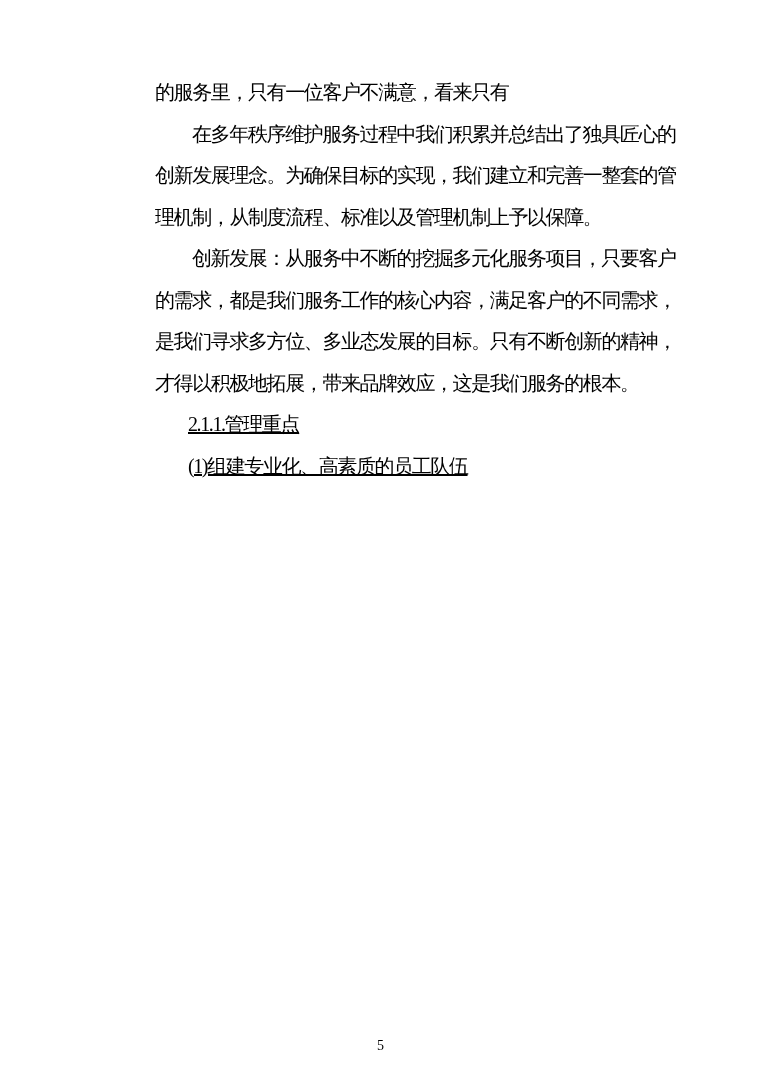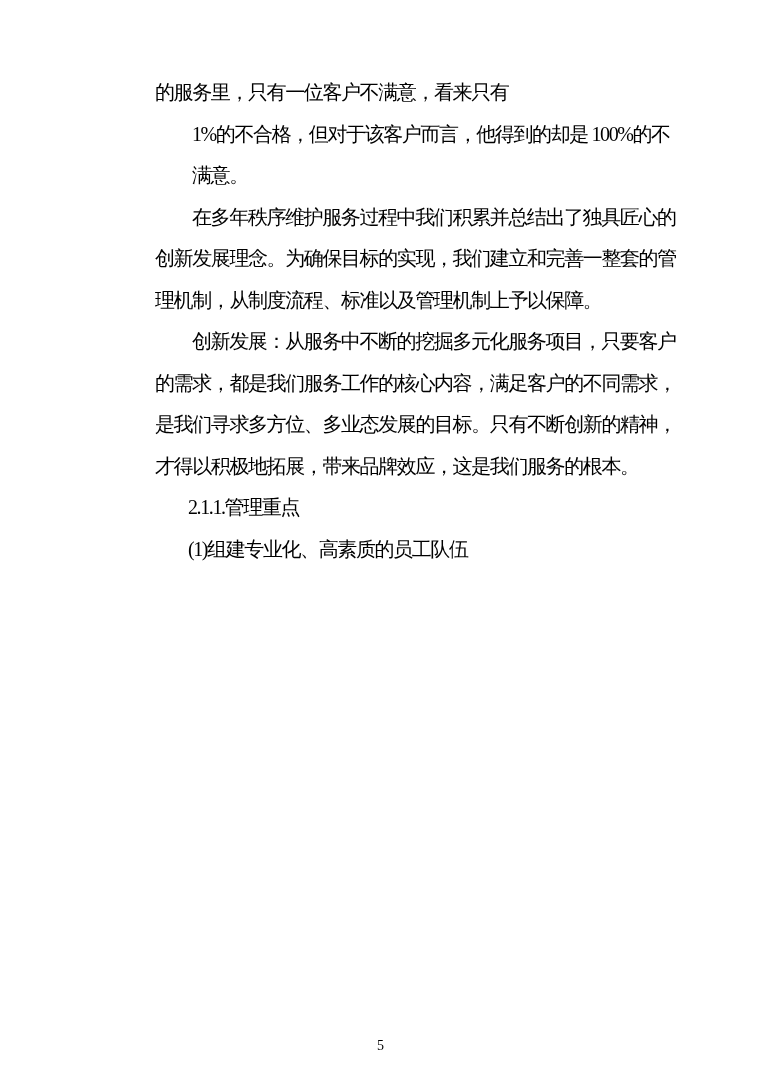--- a/index.html
+++ b/index.html
@@ -27,21 +27,21 @@
     margin: 0;
     white-space: pre;          
     font-size: 20px;
     line-height: 41.5px;
     letter-spacing: -1.4px;
     font-weight: 400;
   }
   .s-flush  { text-indent: 0; }
   .s-block  { padding-left: 37px; }
   .s-indent { text-indent: 37px; }
-  .s-sub    { text-indent: 33px; }
+  .s-sub    { text-indent: 33px; text-decoration: underline; }
   .s-heading {
     font-size: 23px;
     font-weight: 700;
     line-height: 42px;
     letter-spacing: -1px;
     padding-left: 25px;
     margin-top: 18px;
     margin-bottom: 31px;
     white-space: pre;
   }
@@ -55,22 +55,20 @@
     line-height: 18px;
     color: #000000;
   }
 </style>
 </head>
 <body>
 
 <div class="page">
   <div class="doc-content" id="doc-content">
       <div class="para s-flush">的服务里，只有一位客户不满意，看来只有</div>
-      <div class="para s-block">1%的不合格，但对于该客户而言，他得到的却是 100%的不
-满意。</div>
       <div class="para s-indent">在多年秩序维护服务过程中我们积累并总结出了独具匠心的
 创新发展理念。为确保目标的实现，我们建立和完善一整套的管
 理机制，从制度流程、标准以及管理机制上予以保障。</div>
       <div class="para s-indent">创新发展：从服务中不断的挖掘多元化服务项目，只要客户
 的需求，都是我们服务工作的核心内容，满足客户的不同需求，
 是我们寻求多方位、多业态发展的目标。只有不断创新的精神，
 才得以积极地拓展，带来品牌效应，这是我们服务的根本。</div>
       <div class="para s-sub">2.1.1.管理重点</div>
       <div class="para s-sub">(1)组建专业化、高素质的员工队伍</div>
     </div>

